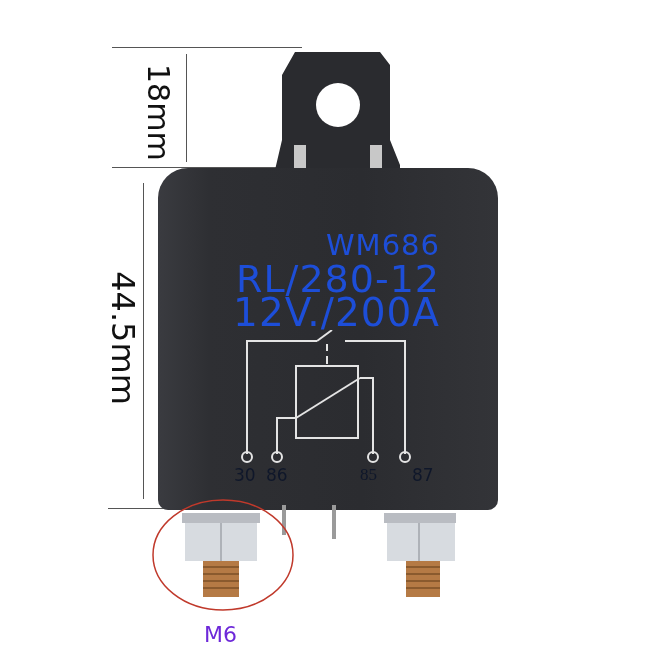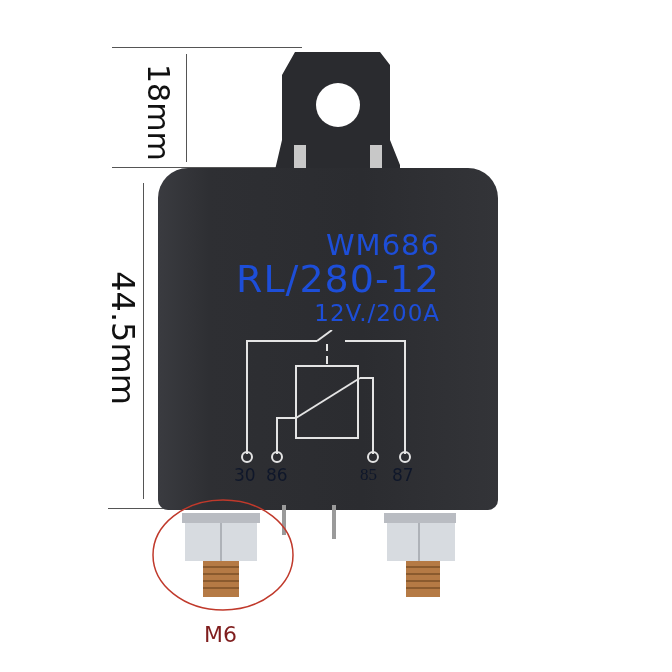--- a/index.html
+++ b/index.html
@@ -2,21 +2,21 @@
 <html><head>
 <meta charset="utf-8">
 <style>
   html, body { margin:0; padding:0; background:#ffffff; }
   body { width:672px; height:672px; position:relative; overflow:hidden; font-family:"Liberation Sans", sans-serif; }
   .abs { position:absolute; }
   .dimline { position:absolute; background:#555; }
   .dimtext { position:absolute; color:#111; font-family:"DejaVu Sans", sans-serif; transform:rotate(90deg); transform-origin:center center; white-space:nowrap; }
   .label-text { position:absolute; color:#1d4ed8; font-family:"DejaVu Sans", sans-serif; text-align:right; white-space:nowrap; letter-spacing:1px; }
   .pin-label { position:absolute; color:#0f172a; font-family:"DejaVu Sans", sans-serif; font-size:17px; }
-  .m6 { position:absolute; color:#7f1d1d; font-family:"DejaVu Sans", sans-serif; font-size:22px; }
+  .m6 { position:absolute; color:#6d28d9; font-family:"DejaVu Sans", sans-serif; font-size:22px; }
 </style>
 </head>
 <body>
 
 <div class="dimline" style="left:112px;top:47px;width:190px;height:1px;"></div>
 <div class="dimline" style="left:112px;top:167px;width:180px;height:1px;"></div>
 <div class="dimline" style="left:186px;top:54px;width:1px;height:108px;"></div>
 <div class="dimtext" style="left:113px;top:92px;width:90px;height:34px;font-size:30px;line-height:34px;text-align:center;">18mm</div>
 
 <div class="dimline" style="left:108px;top:508px;width:72px;height:1px;"></div>
@@ -27,21 +27,21 @@
   <path d="M22 30 L35 7 L120 7 L130 20 L130 95 L142 125 L15 125 L22 95 Z" fill="#2a2b2f"></path>
   <circle cx="78" cy="60" r="22" fill="#ffffff"></circle>
   <rect x="34" y="100" width="12" height="25" fill="#c8c8c8"></rect>
   <rect x="110" y="100" width="12" height="25" fill="#c8c8c8"></rect>
 </svg>
 
 <div class="abs" style="left:158px;top:168px;width:340px;height:342px;background:linear-gradient(90deg,#3a3b40 0%,#2e2f33 15%,#2b2c30 60%,#333438 100%);border-radius:30px 30px 10px 10px;"></div>
 
 <div class="label-text" style="left:220px;top:228px;width:220px;font-size:29px;line-height:34px;">WM686</div>
 <div class="label-text" style="left:220px;top:262px;width:220px;font-size:38px;line-height:34px;">RL/280-12</div>
-<div class="label-text" style="left:220px;top:296px;width:220px;font-size:23px;line-height:34px;">12V./200A</div>
+<div class="label-text" style="left:220px;top:296px;width:220px;font-size:39px;line-height:34px;">12V./200A</div>
 
 <svg class="abs" style="left:220px;top:330px;" width="200" height="140" viewBox="0 0 200 140">
   <g stroke="#e4e4e4" stroke-width="2" fill="none">
 
     <polyline points="27,124 27,11 97,11"></polyline>
     <line x1="97" y1="11" x2="112" y2="0"></line>
 
     <polyline points="125,11 185,11 185,124"></polyline>
 
     <line x1="107" y1="14" x2="107" y2="21"></line>
@@ -56,21 +56,21 @@
 
     <circle cx="27" cy="127" r="5"></circle>
     <circle cx="57" cy="127" r="5"></circle>
     <circle cx="153" cy="127" r="5"></circle>
     <circle cx="185" cy="127" r="5"></circle>
   </g>
 </svg>
 <div class="pin-label" style="left:234px;top:465px;">30</div>
 <div class="pin-label" style="left:266px;top:465px;">86</div>
 <div class="pin-label" style="left:360px;top:465px;font-family:Liberation Serif, serif;">85</div>
-<div class="pin-label" style="left:392px;top:465px;">87</div>
+<div class="pin-label" style="left:412px;top:465px;">87</div>
 
 <svg class="abs" style="left:170px;top:505px;" width="300" height="120" viewBox="0 0 300 120">
 
   <rect x="12" y="8" width="78" height="10" fill="#b9bcc2"></rect>
   <rect x="15" y="18" width="72" height="38" fill="#d7dbe0"></rect>
   <rect x="50" y="18" width="2" height="38" fill="#aeb2b8"></rect>
 
   <rect x="33" y="56" width="36" height="36" fill="#b57a45"></rect>
   <g stroke="#8a5a2e" stroke-width="2">
     <line x1="33" y1="62" x2="69" y2="62"></line>

